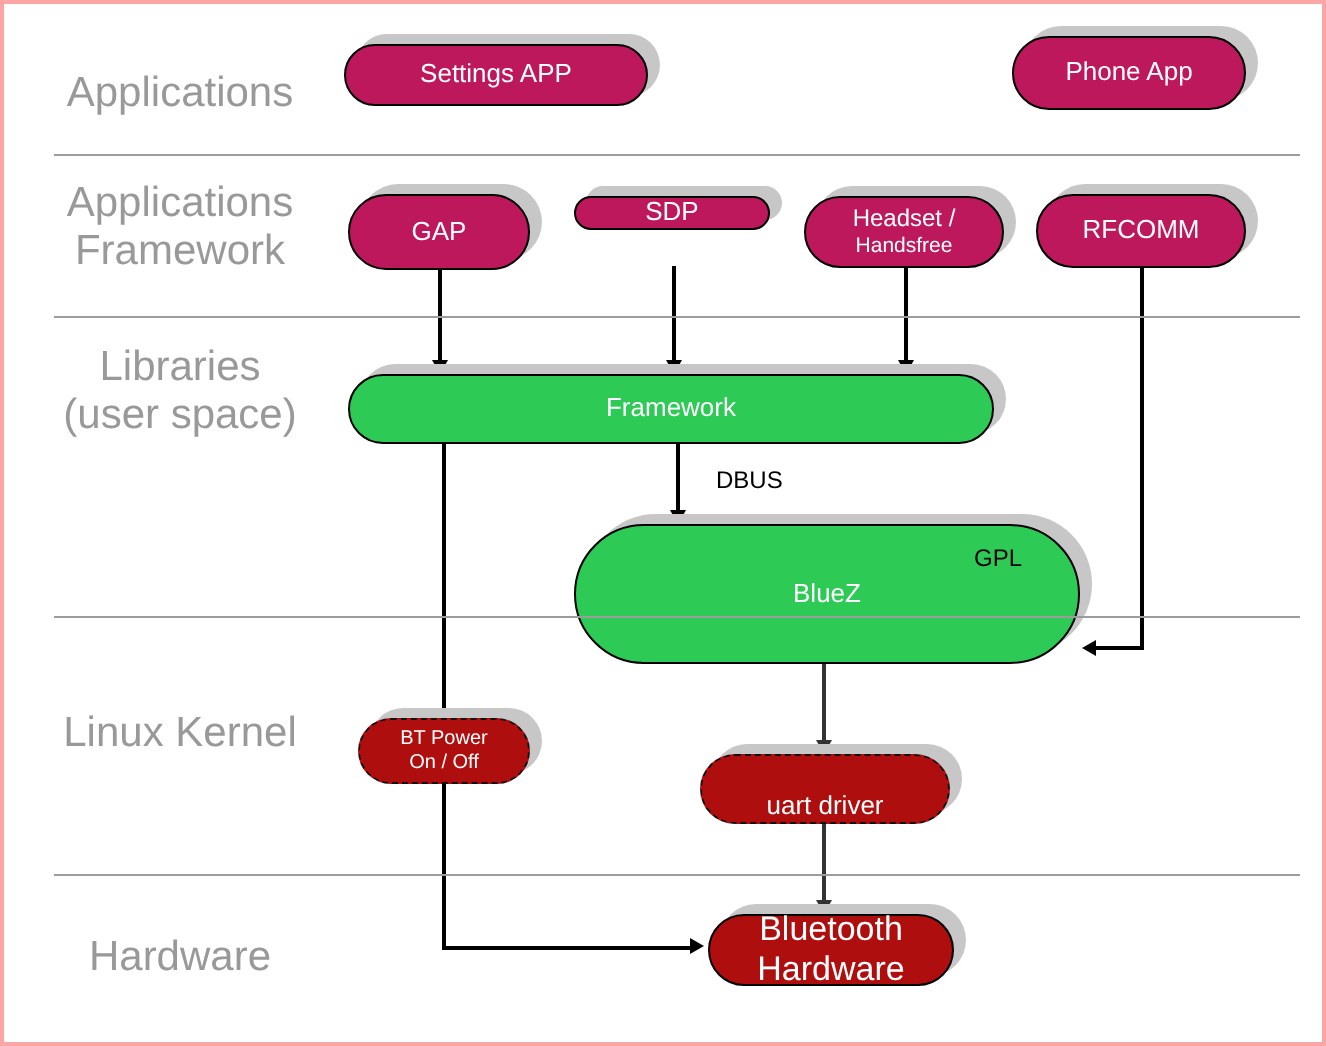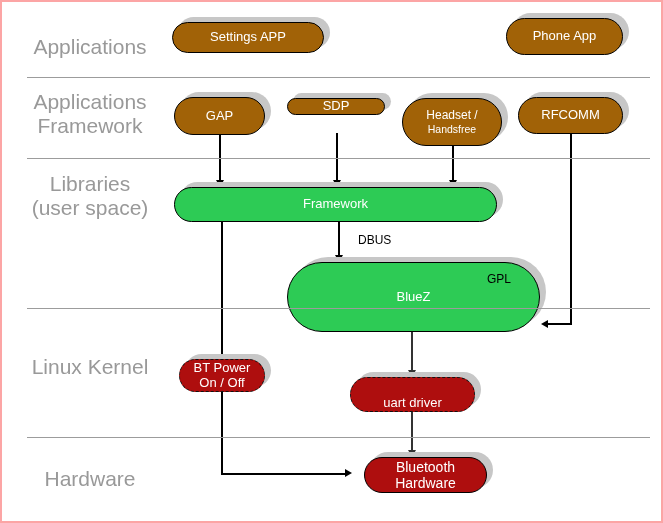--- a/index.html
+++ b/index.html
@@ -11,36 +11,36 @@
 
   
   .divider{position:absolute;left:25px;width:623px;height:1px;background:#9c9c9c;z-index:3;}
   #d1{top:75px;} #d2{top:156px;} #d3{top:306px;} #d4{top:435px;}
 
   
   .pill{position:absolute;border:1.5px solid #000;border-radius:999px;display:flex;
     flex-direction:column;align-items:center;justify-content:center;color:#fff;
     text-align:center;font-size:13px;line-height:1.15;z-index:2;
     box-shadow:6px -5px 0 #c7c7c7;box-sizing:border-box;}
-  .blue{background:#a16207;}
+  .blue{background:#be185d;}
   .green{background:#2DCB55;}
   .red{background:#AE0E0E;}
   .dashed{border:1.6px dashed #111;}
 
   #n-settings-app{left:170px;top:20px;width:152px;height:31px;}
   #n-phone-app{left:504px;top:16px;width:117px;height:37px;}
   #n-gap{left:172px;top:95px;width:91px;height:38px;}
   #n-sdp{left:285px;top:96px;width:98px;height:17px;}
-  #n-headset{left:400px;top:96px;width:100px;height:48px;font-size:12px;}
+  #n-headset{left:400px;top:96px;width:100px;height:36px;font-size:12px;}
   #n-rfcomm{left:516px;top:95px;width:105px;height:37px;}
   #n-framework{left:172px;top:185px;width:323px;height:35px;}
   #n-bluez{left:285px;top:260px;width:253px;height:70px;}
-  #n-bt-power{left:177px;top:357px;width:86px;height:33px;font-size:13px;}
+  #n-bt-power{left:177px;top:357px;width:86px;height:33px;font-size:10px;}
   #n-uart-driver{left:348px;top:375px;width:125px;height:35px;justify-content:flex-end;}
-  #n-bluetooth-chipset{left:362px;top:455px;width:123px;height:36px;font-size:14px;}
+  #n-bluetooth-chipset{left:352px;top:455px;width:123px;height:36px;font-size:17px;}
 
   .subline{font-size:10.5px;}
   .badge-gpl{position:absolute;right:28px;top:10px;color:#000;font-size:12px;}
 
   
   .vline,.hline{position:absolute;background:#000;z-index:1;}
   .vline{width:1.5px;} .hline{height:1.5px;}
   .thick{background:#333;width:2px;}
   .arrow{position:absolute;width:0;height:0;z-index:2;}
   .arr-down{border-left:4px solid transparent;border-right:4px solid transparent;border-top:7px solid #000;}

